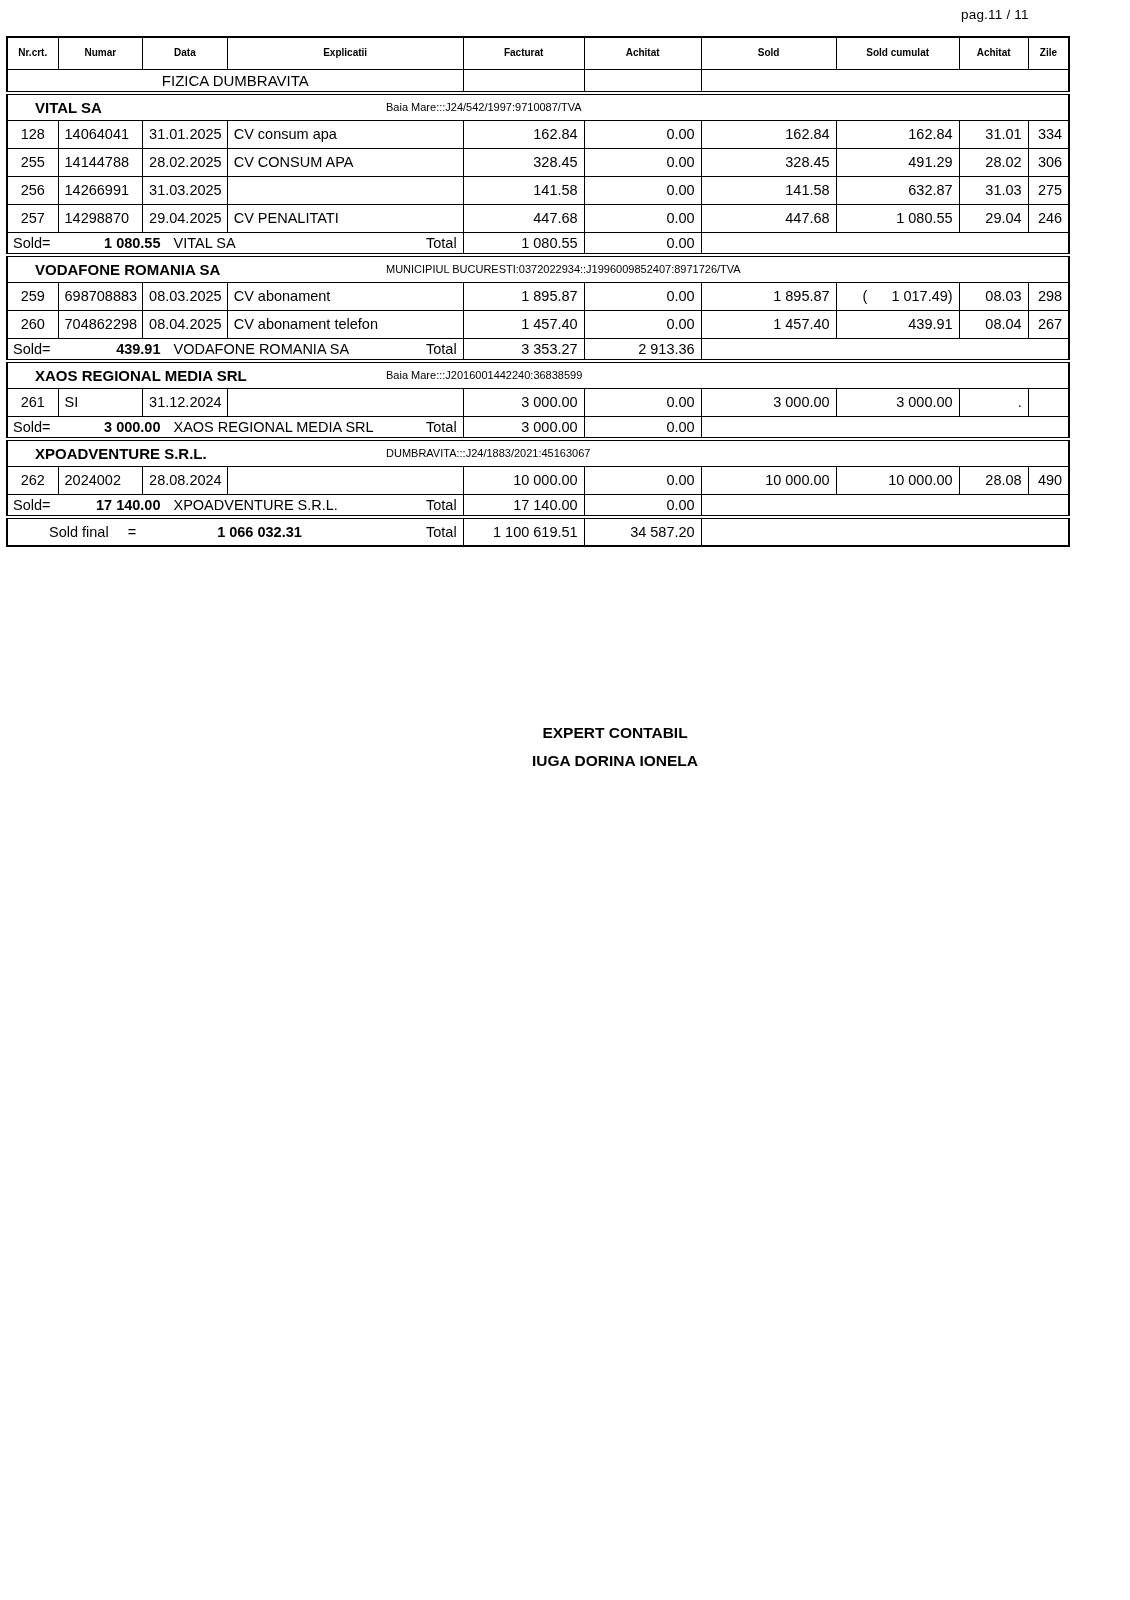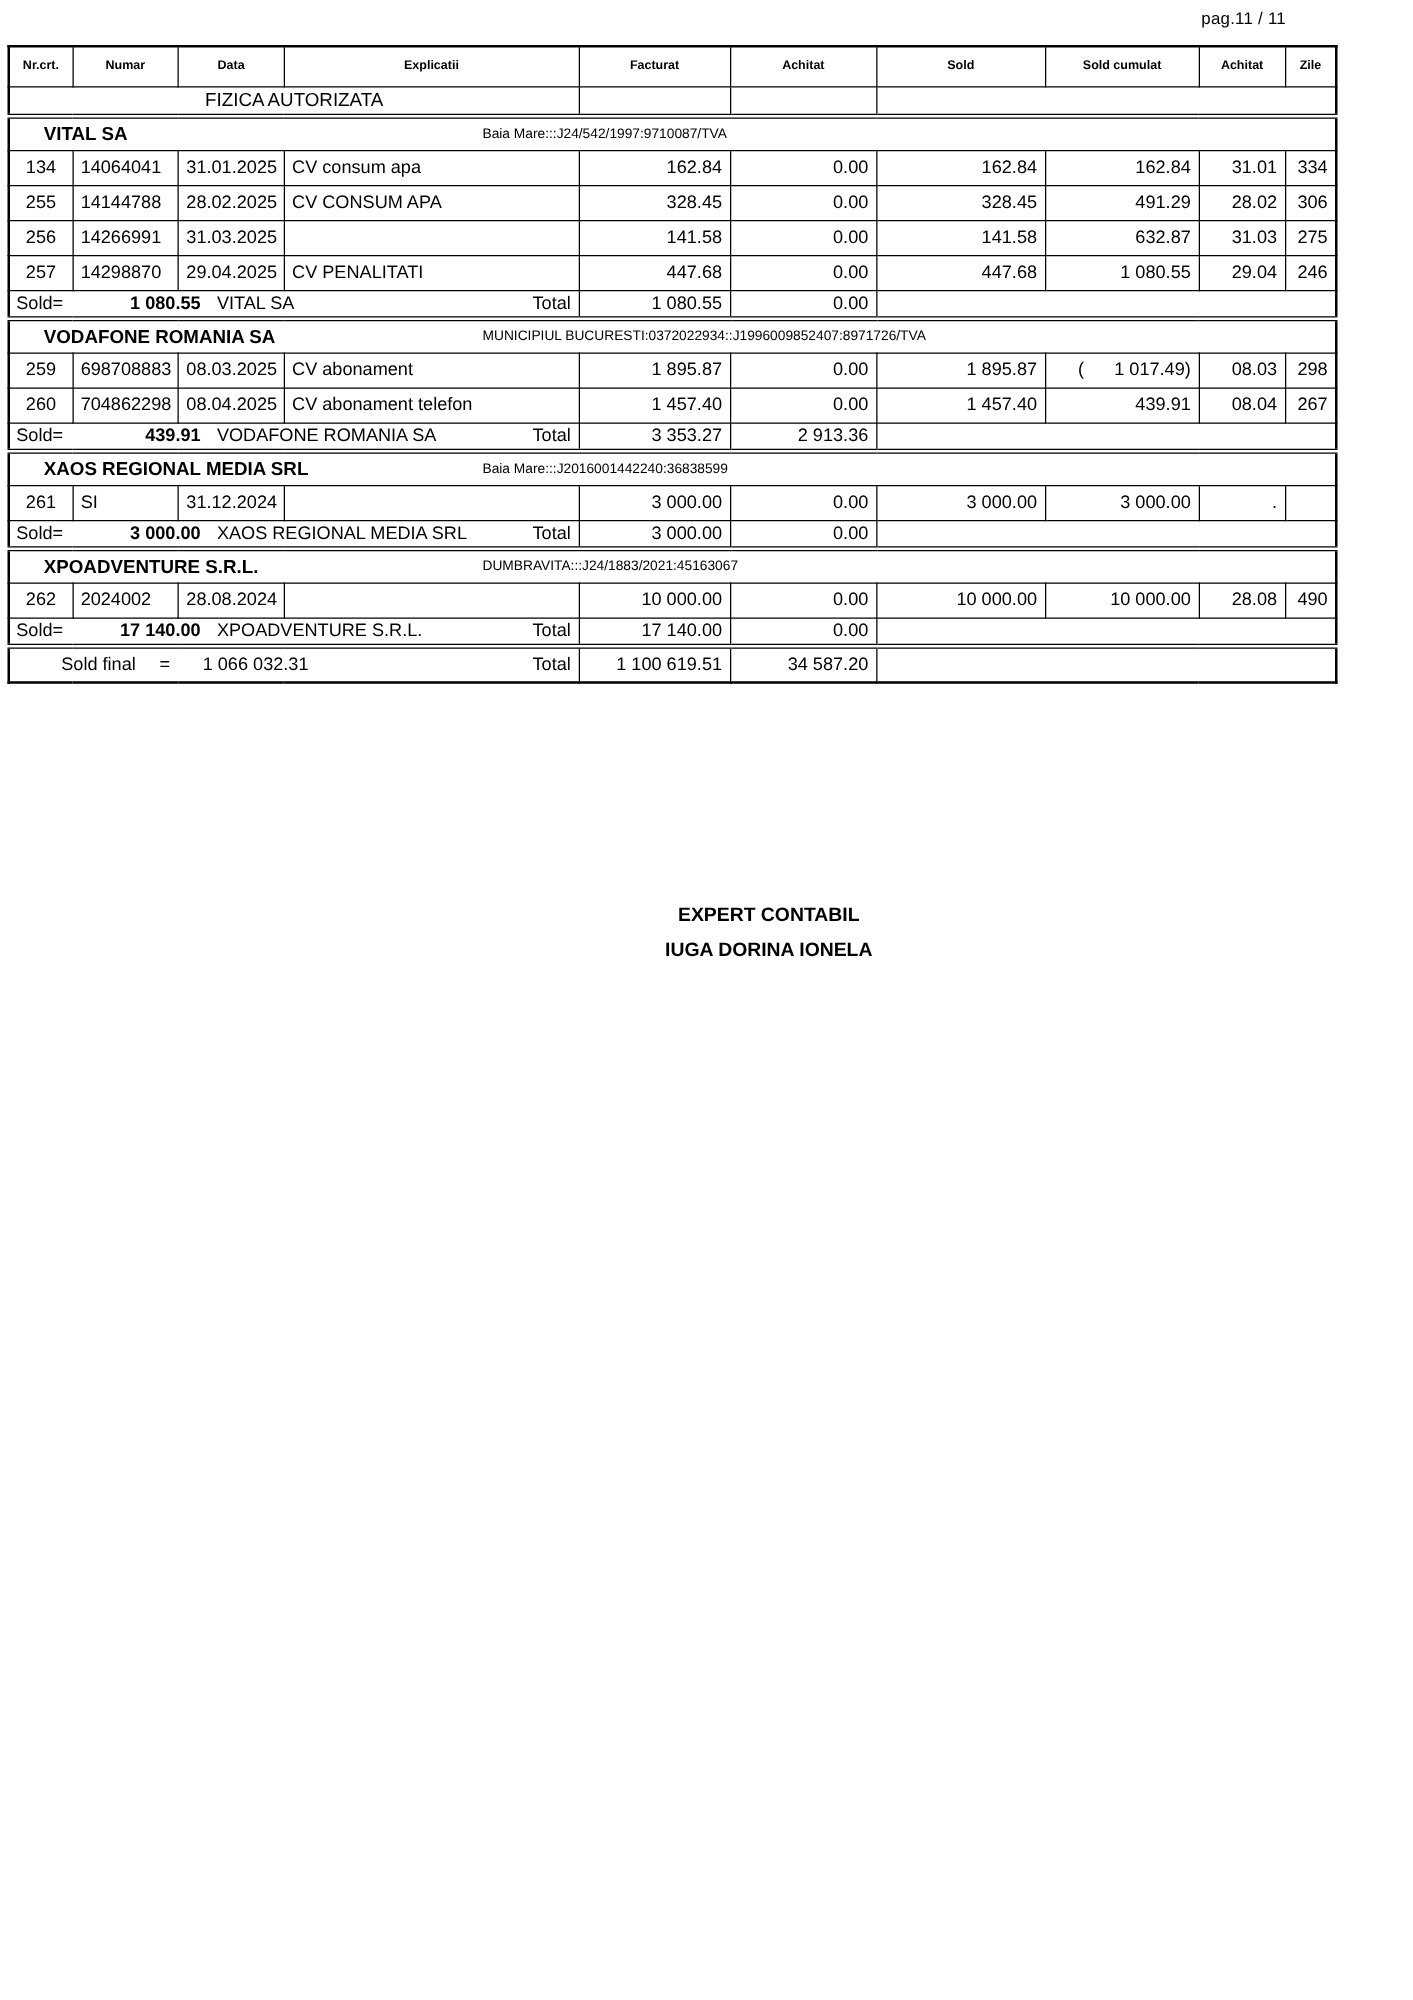--- a/index.html
+++ b/index.html
@@ -38,21 +38,21 @@
   .r-data td { height:28px; }
   .r-sold td { height:23px; border-bottom:4px double #000; }
   .sold-wrap { display:flex; align-items:baseline; width:100%; }
   .sold-val { flex:0 0 auto; width:110px; text-align:right; font-weight:bold; }
   .sold-name { margin-left:13px; }
   .tot { margin-left:auto; padding-right:1px; }
   .r-final td { height:29px; }
   .final-wrap { display:flex; align-items:baseline; width:100%; }
   .final-label { margin-left:36px; }
   .final-eq { margin-left:19px; }
-  .final-val { margin-left:26px; font-weight:normal; }
+  .final-val { margin-left:81px; font-weight:bold; }
   .signature {
     position:absolute; top:719px; left:615px;
     transform:translateX(-50%);
     text-align:center; font-size:15.5px; line-height:28px;
     white-space:nowrap;
     font-weight:bold;
   }
 </style>
 </head>
 <body>
@@ -81,35 +81,35 @@
       <th>Facturat</th>
       <th>Achitat</th>
       <th>Sold</th>
       <th>Sold cumulat</th>
       <th>Achitat</th>
       <th>Zile</th>
     </tr>
   </thead>
   <tbody id="report-body">
     <tr class="r-carry">
-      <td colspan="4" class="c">FIZICA AUTORIZATA</td>
+      <td colspan="4" class="c">FIZICA DUMBRAVITA</td>
       <td class="r"></td>
       <td class="r"></td>
       <td colspan="4"></td>
     </tr>
     <tr class="r-sec">
         <td colspan="10">
           <div class="sec-wrap">
             <span class="sec-name">VITAL SA</span>
             <span class="sec-reg">Baia Mare:::J24/542/1997:9710087/TVA</span>
           </div>
         </td>
       </tr>
       <tr class="r-data">
-        <td class="c">134</td>
+        <td class="c">128</td>
         <td class="l">14064041</td>
         <td class="l">31.01.2025</td>
         <td class="l">CV consum apa</td>
         <td class="r">162.84</td>
         <td class="r">0.00</td>
         <td class="r">162.84</td>
         <td class="r">162.84</td>
         <td class="r">31.01</td>
         <td class="r">334</td>
       </tr>

